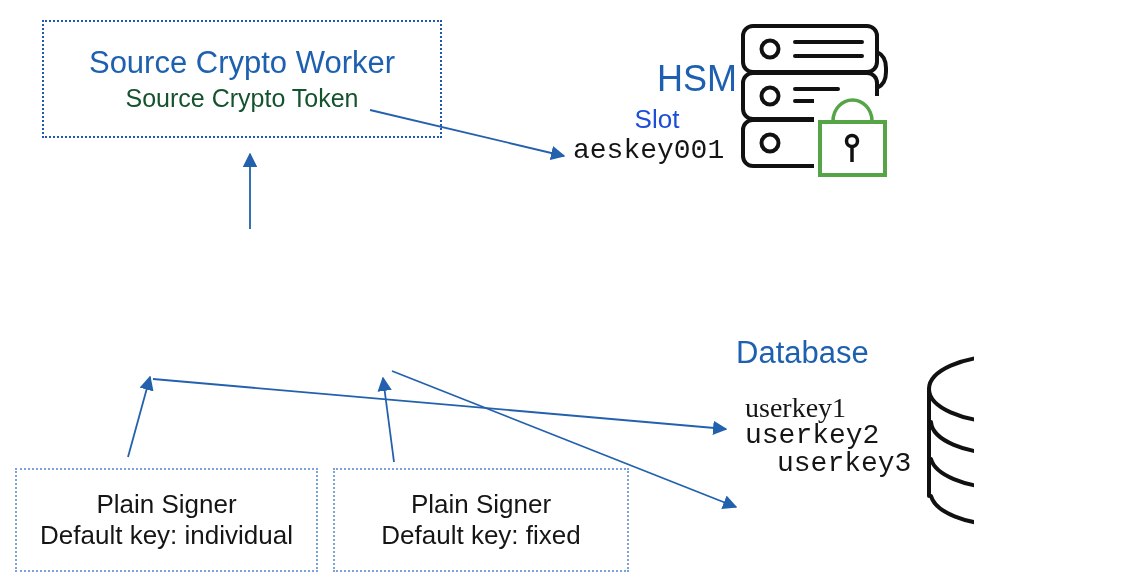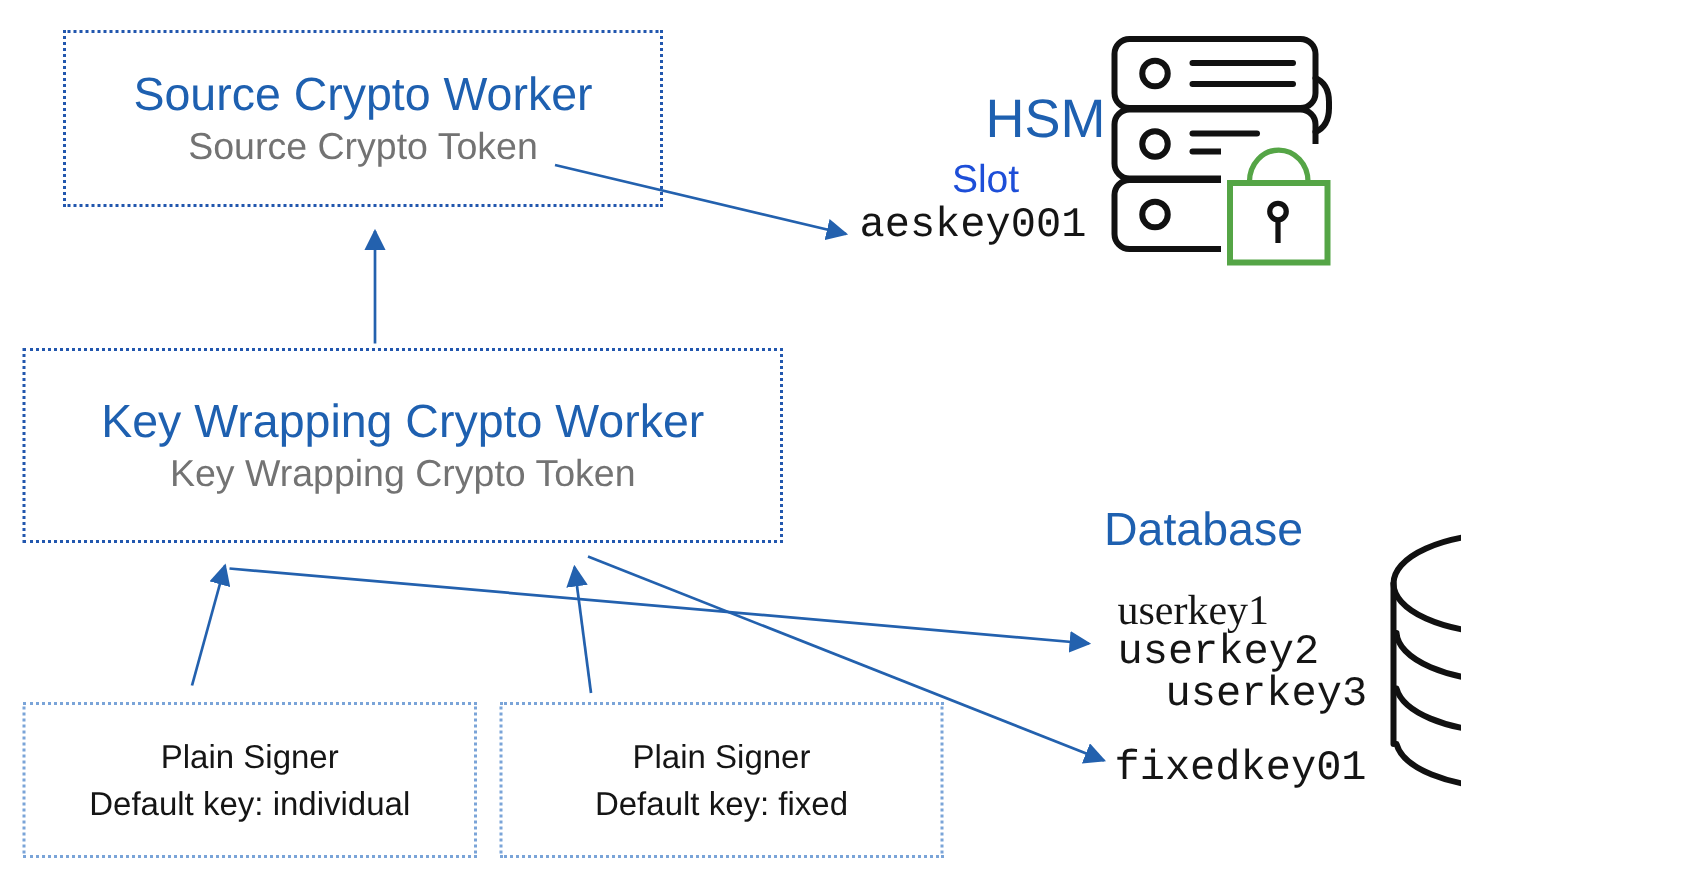--- a/index.html
+++ b/index.html
@@ -23,36 +23,36 @@
     text-align: center;
     box-sizing: border-box;
   }
   .box .title {
     color: #1e60b0;
     font-size: 31px;
     line-height: 38px;
     white-space: nowrap;
   }
   .box .token {
-    color: #737373;
+    color: #14532d;
     font-size: 25px;
     line-height: 32px;
     white-space: nowrap;
   }
   .plainbox {
     position: absolute;
     border: 2px dotted #7aa4d8;
     background: #ffffff;
     display: flex;
     flex-direction: column;
     align-items: center;
     justify-content: center;
     text-align: center;
     box-sizing: border-box;
-    font-size: 22px;
+    font-size: 26px;
     line-height: 31px;
     color: #151515;
   }
   .lbl-blue {
     position: absolute;
     color: #1e60b0;
     white-space: nowrap;
   }
   .lbl-black {
     position: absolute;
@@ -75,44 +75,39 @@
 </head>
 <body>
 
 <div class="canvas">
 
   <div class="box" style="left:42px; top:20px; width:400px; height:118px;">
     <div class="title">Source Crypto Worker</div>
     <div class="token">Source Crypto Token</div>
   </div>
 
-  <div class="box" style="left:15px; top:232px; width:507px; height:130px;">
-    <div class="title">Key Wrapping Crypto Worker</div>
-    <div class="token">Key Wrapping Crypto Token</div>
-  </div>
 
   <div class="plainbox" style="left:15px; top:468px; width:303px; height:104px;">
     <div>Plain Signer</div>
     <div>Default key: individual</div>
   </div>
 
   <div class="plainbox" style="left:333px; top:468px; width:296px; height:104px;">
     <div>Plain Signer</div>
     <div>Default key: fixed</div>
   </div>
 
   <div class="lbl-blue" style="left:612px; top:59px; width:90px; text-align:center; font-size:36px; line-height:40px;margin-left:40px;">HSM</div>
   <div class="lbl-black" style="left:612px; top:104px; width:90px; text-align:center; font-size:26px; line-height:30px;">Slot</div>
   <div class="mono" style="left:573px; top:137px;">aeskey001</div>
 
   <div class="lbl-blue" style="left:736px; top:335px; font-size:31px; line-height:36px;">Database</div>
   <div class="mono" style="left:745px; top:394px;font-family:Liberation Serif, serif;">userkey1</div>
   <div class="mono" style="left:745px; top:422px;">userkey2</div>
   <div class="mono" style="left:745px; top:450px;margin-left:32px;">userkey3</div>
-  <div class="mono" style="left:743px; top:499px;">fixedkey01</div>
 
   <svg class="icon-svg" style="left:735px; top:18px;" width="160" height="167" viewBox="0 0 160 167">
     <g fill="none" stroke="#111111" stroke-width="4" stroke-linecap="round" stroke-linejoin="round">
 
       <path d="M142,34 q9,4 9,16 v4 q0,12 -9,16"></path>
       <path d="M142,81 q9,4 9,16 v4 q0,12 -9,16"></path>
 
       <rect x="8" y="8" width="134" height="46" rx="10"></rect>
       <rect x="8" y="55" width="134" height="46" rx="10"></rect>
       <rect x="8" y="102" width="134" height="46" rx="10"></rect>

